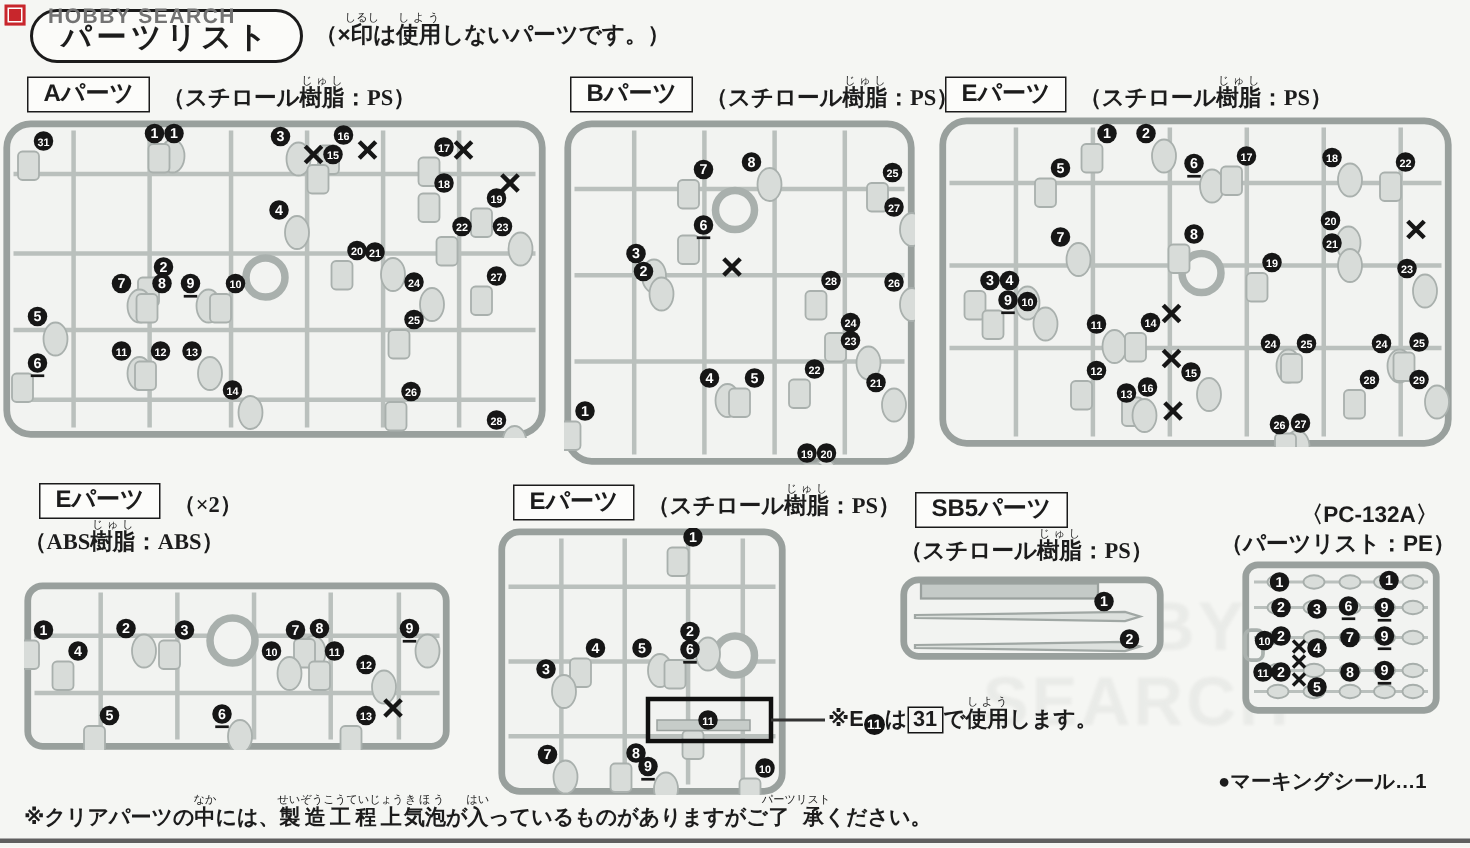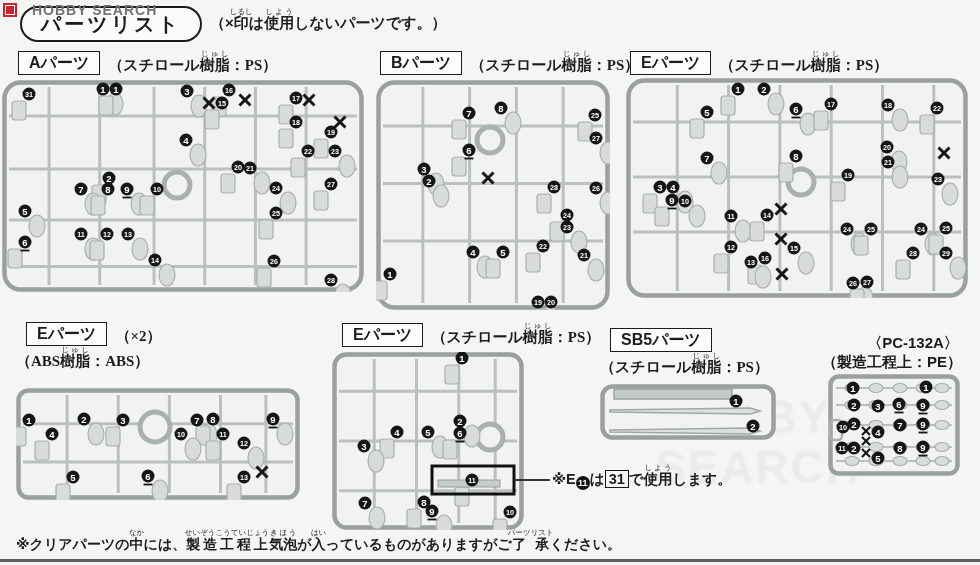--- a/index.html
+++ b/index.html
@@ -488,21 +488,21 @@
       <rect x="14" y="5" width="118" height="10" fill="#c4cac7" stroke="#9aa19e" stroke-width="1.5"></rect>
       <path d="M10 26 L150 24 L160 27 L150 30 L10 28 Z" fill="#dde1de" stroke="#a0a7a4" stroke-width="1.5"></path>
       <path d="M10 46 L150 44 L160 47 L150 50 L10 48 Z" fill="#dde1de" stroke="#a0a7a4" stroke-width="1.5"></path>
       <circle cx="136" cy="17" r="6.5" fill="#161616"></circle>
       <text x="136" y="17.5" fill="#ffffff" font-size="9.5" font-weight="bold" text-anchor="middle" dominant-baseline="central">1</text>
       <circle cx="153" cy="42" r="6.5" fill="#161616"></circle>
       <text x="153" y="42.5" fill="#ffffff" font-size="9.5" font-weight="bold" text-anchor="middle" dominant-baseline="central">2</text>
     </svg>
 
   <div class="pc-title" style="left:848px;top:334px;width:130px">〈PC-132A〉</div>
-  <div class="pc-title" style="left:812px;top:353px;width:160px;font-weight:600">（製造工程上：PE）</div>
+  <div class="pc-title" style="left:812px;top:353px;width:160px;font-weight:600">（パーツリスト：PE）</div>
   <svg class="sprue" width="132" height="102" style="left:828px;top:374px" viewBox="0 0 132 102">
       <rect x="2.5" y="2.5" width="127" height="97" rx="8" fill="#f2f3f1" stroke="#99a09d" stroke-width="4.5"></rect>
       <rect x="2" y="46" width="12" height="20" rx="4" fill="none" stroke="#aab1ae" stroke-width="2.5"></rect>
       <line x1="8" y1="14" x2="124" y2="14" stroke="#bac0bd" stroke-width="2"></line>
       <ellipse cx="24" cy="14" rx="7" ry="4.5" fill="#d9ddda" stroke="#a7aeab" stroke-width="1.2"></ellipse>
       <ellipse cx="48" cy="14" rx="7" ry="4.5" fill="#d9ddda" stroke="#a7aeab" stroke-width="1.2"></ellipse>
       <ellipse cx="72" cy="14" rx="7" ry="4.5" fill="#d9ddda" stroke="#a7aeab" stroke-width="1.2"></ellipse>
       <ellipse cx="95" cy="14" rx="7" ry="4.5" fill="#d9ddda" stroke="#a7aeab" stroke-width="1.2"></ellipse>
       <ellipse cx="114" cy="14" rx="7" ry="4.5" fill="#d9ddda" stroke="#a7aeab" stroke-width="1.2"></ellipse>
       <line x1="8" y1="31" x2="124" y2="31" stroke="#bac0bd" stroke-width="2"></line>
@@ -568,16 +568,17 @@
       <text x="72" y="74.5" fill="#ffffff" font-size="9.5" font-weight="bold" text-anchor="middle" dominant-baseline="central">8</text>
       <circle cx="95" cy="73" r="6.5" fill="#161616"></circle>
       <text x="95" y="73.5" fill="#ffffff" font-size="9.5" font-weight="bold" text-anchor="middle" dominant-baseline="central">9</text>
       <rect x="90.5" y="80.6" width="9" height="1.8" fill="#161616"></rect>
       <circle cx="50" cy="84" r="6.5" fill="#161616"></circle>
       <text x="50" y="84.5" fill="#ffffff" font-size="9.5" font-weight="bold" text-anchor="middle" dominant-baseline="central">5</text>
     </svg>
 
   <div class="footer-note">※クリアパーツの<ruby>中<rt>なか</rt></ruby>には、<ruby>製造工程上<rt>せいぞうこうていじょう</rt></ruby><ruby>気泡<rt>きほう</rt></ruby>が<ruby>入<rt>はい</rt></ruby>っているものがありますがご<ruby>了承<rt>パーツリスト</rt></ruby>ください。</div>
   <div class="footer-items">
+      <div>●マーキングシール…1</div>
     </div>
   <div class="bottom-rule"></div>
 
 </div>
 
 </body></html>

